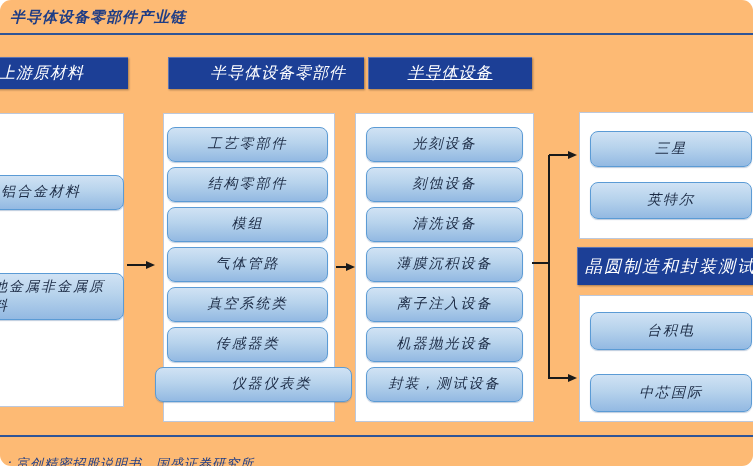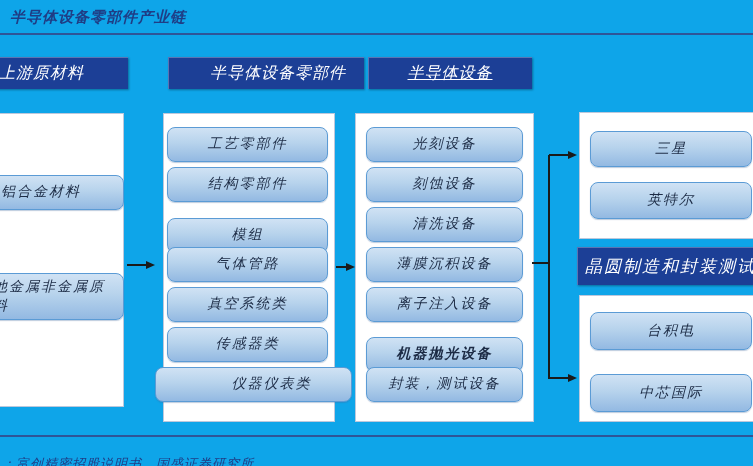--- a/index.html
+++ b/index.html
@@ -1,19 +1,20 @@
 <!DOCTYPE html>
 <html><head>
 <meta charset="utf-8">
 <style>
   html,body { margin:0; padding:0; background:#ffffff; }
   .canvas {
     position:relative; width:753px; height:466px; overflow:hidden;
-    background:#0ea5e9;
+    background:#fdba74;
     font-family:"Liberation Serif", serif;
+    border-radius:11px;
   }
   .doc-title {
     position:absolute; left:10px; top:8px;
     font-size:15px; font-style:italic; font-weight:bold;
     color:#1f3d85; letter-spacing:1px;
   }
   .rule { position:absolute; left:0; width:753px; background:#2f5597; }
   .rule-top { top:33px; height:2px; }
   .rule-bottom { top:435px; height:2px; }
   .source-line {
@@ -72,33 +73,33 @@
   <div class="col-header" style="left:368px; width:164px;text-decoration:underline;">半导体设备</div>
 
   <div class="panel" style="left:-30px; top:113px; width:152px; height:292px;"></div>
   <div class="node" style="left:-42px; top:175px; width:164px; height:33px;">铝合金材料</div>
   <div class="node" style="left:-42px; top:273px; width:164px; height:45px;">其他金属非金属原
 材料</div>
 
   <div class="panel" style="left:163px; top:113px; width:170px; height:307px;"></div>
   <div class="node" style="left:167px; top:127px; width:159px; height:33px;">工艺零部件</div>
   <div class="node" style="left:167px; top:167px; width:159px; height:33px;">结构零部件</div>
-  <div class="node" style="left:167px; top:218px; width:159px; height:33px;">模组</div>
+  <div class="node" style="left:167px; top:207px; width:159px; height:33px;">模组</div>
   <div class="node" style="left:167px; top:247px; width:159px; height:33px;">气体管路</div>
   <div class="node" style="left:167px; top:287px; width:159px; height:33px;">真空系统类</div>
   <div class="node" style="left:167px; top:327px; width:159px; height:33px;">传感器类</div>
   <div class="node" style="left:155px; top:367px; width:159px; height:33px;padding-left:36px;">仪器仪表类</div>
 
   <div class="panel" style="left:355px; top:113px; width:177px; height:307px;"></div>
   <div class="node" style="left:366px; top:127px; width:155px; height:33px;">光刻设备</div>
   <div class="node" style="left:366px; top:167px; width:155px; height:33px;">刻蚀设备</div>
   <div class="node" style="left:366px; top:207px; width:155px; height:33px;">清洗设备</div>
   <div class="node" style="left:366px; top:247px; width:155px; height:33px;">薄膜沉积设备</div>
   <div class="node" style="left:366px; top:287px; width:155px; height:33px;">离子注入设备</div>
-  <div class="node" style="left:366px; top:337px; width:155px; height:33px;font-weight:bold;">机器抛光设备</div>
+  <div class="node" style="left:366px; top:327px; width:155px; height:33px;">机器抛光设备</div>
   <div class="node" style="left:366px; top:367px; width:155px; height:33px;">封装，测试设备</div>
 
   <div class="panel" style="left:579px; top:112px; width:185px; height:125px;"></div>
   <div class="node" style="left:590px; top:131px; width:160px; height:34px;">三星</div>
   <div class="node" style="left:590px; top:182px; width:160px; height:35px;">英特尔</div>
 
   <div class="mid-header">晶圆制造和封装测试</div>
 
   <div class="panel" style="left:579px; top:295px; width:185px; height:125px;"></div>
   <div class="node" style="left:590px; top:312px; width:160px; height:36px;">台积电</div>

